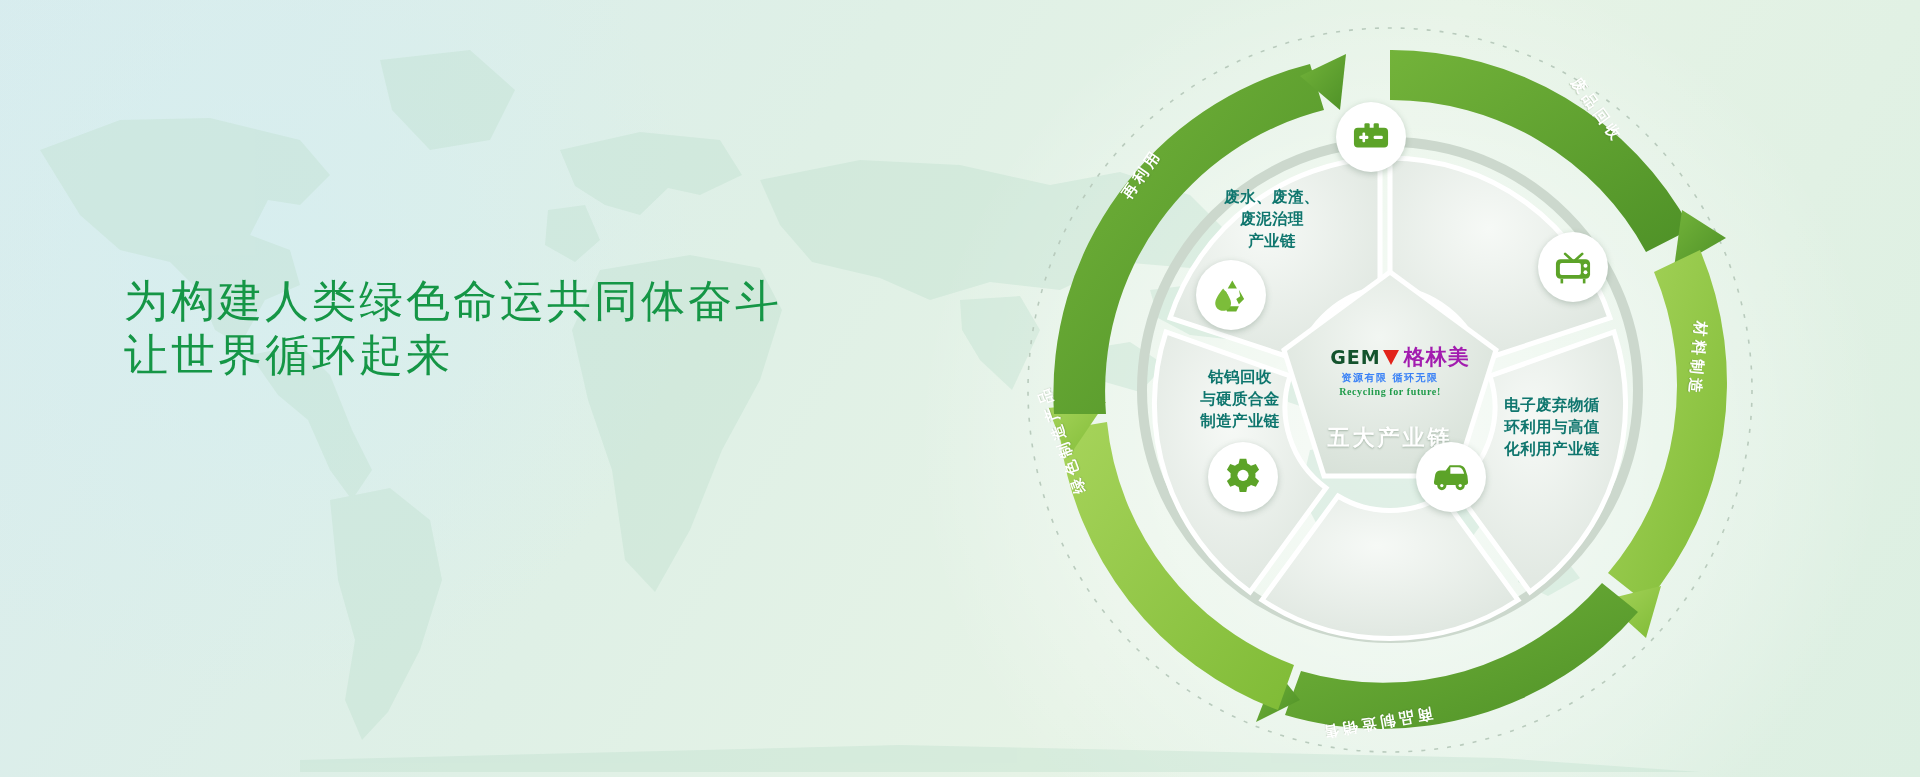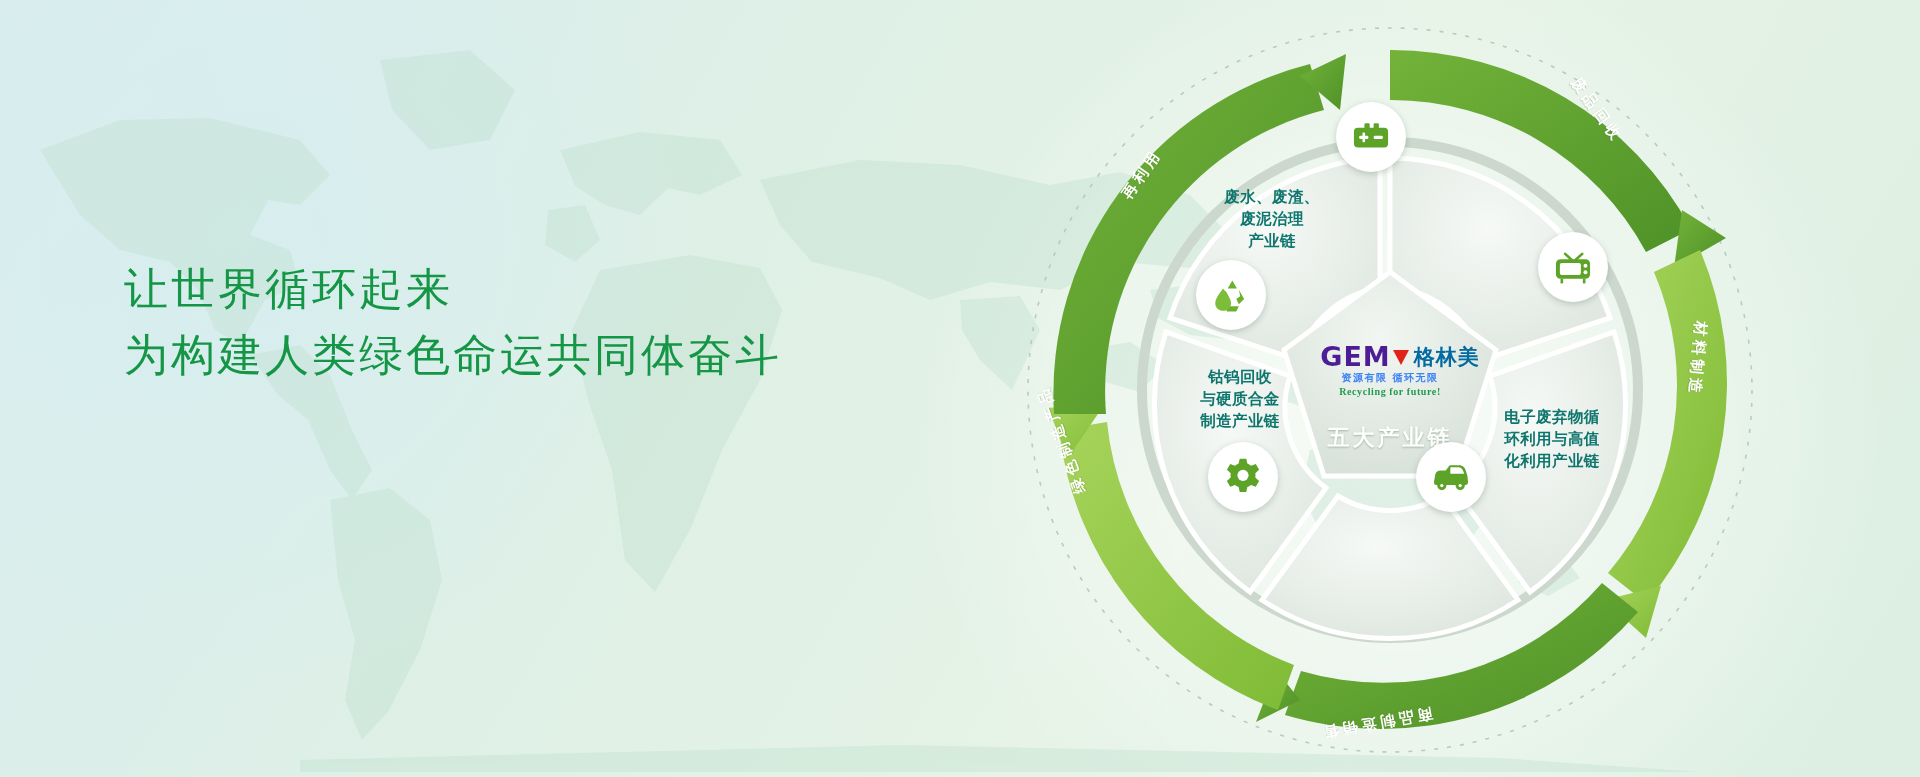--- a/index.html
+++ b/index.html
@@ -47,25 +47,25 @@
      letter-spacing:.4px;white-space:pre-line;}
 
   
   .rlabel{position:absolute;color:#ffffff;font-size:15px;letter-spacing:4px;font-weight:600;
       font-family:"DejaVu Sans","Liberation Sans",sans-serif;white-space:nowrap;
       text-shadow:0 1px 1px rgba(60,90,40,.25);}
 
   
   .corelogo{position:absolute;left:285px;top:335px;width:190px;text-align:center;}
   .logorow{display:flex;align-items:center;justify-content:center;gap:5px;}
-  .gem{font-size:27px;font-weight:700;letter-spacing:1px;color:#4c1d95;
+  .gem{font-size:19px;font-weight:700;letter-spacing:1px;color:#14532d;
        font-family:"DejaVu Sans","Liberation Sans",sans-serif;line-height:24px;margin-left:20px;}
   .tri{width:0;height:0;border-left:8px solid transparent;border-right:8px solid transparent;
        border-top:15px solid #e2231a;margin-left:-3px;}
-  .cname{font-size:21px;font-weight:700;color:#0369a1;letter-spacing:1px;
+  .cname{font-size:21px;font-weight:700;color:#a21caf;letter-spacing:1px;
          font-family:"DejaVu Sans","Liberation Sans",sans-serif;line-height:24px;}
   .slogan{font-size:10px;color:#3b82f6;letter-spacing:1.5px;margin-top:2px;
           font-family:"DejaVu Sans","Liberation Sans",sans-serif;font-weight:600;}
   .slogan-en{font-size:10px;color:#1f9b4a;letter-spacing:.6px;margin-top:1px;
           font-family:"Liberation Serif","DejaVu Serif",serif;font-weight:700;}
   .corewords{margin-top:26px;font-size:22px;font-weight:700;color:#ffffff;letter-spacing:3px;
           font-family:"DejaVu Sans","Liberation Sans",sans-serif;
           text-shadow:0 1px 2px rgba(90,120,95,.45);}
 </style>
 </head>
@@ -105,22 +105,22 @@
         <path d="M1520 560 L1560 552 L1580 578 L1548 596 L1518 582 Z"></path>
 
         <path d="M1255 225 L1285 215 L1300 245 L1278 272 L1258 250 Z"></path>
 
         <path d="M300 760 L900 745 L1500 758 L1700 772 L300 772 Z"></path>
       </g>
     </svg>
   </div>
 
   <div class="headline">
+    <div class="ln ln2">为构建人类绿色命运共同体奋斗</div>
     <div class="ln ln1">让世界循环起来</div>
-    <div class="ln ln2">为构建人类绿色命运共同体奋斗</div>
   </div>
 
   <div class="wheel">
 
     <svg viewBox="0 0 760 760">
       <defs>
         <linearGradient id="gDark" x1="0" y1="0" x2="1" y2="1">
           <stop offset="0%" stop-color="#73b33a"></stop>
             <stop offset="100%" stop-color="#4e9127"></stop>
         </linearGradient>
@@ -233,21 +233,21 @@
     <div class="bub" style="left:186px;top:250px;width:70px;height:70px;">
       <svg viewBox="0 0 64 64">
         <path d="M34 10 L41 22 L27 22 Z" fill="#6cb12e"></path>
         <path d="M44 24 L52 38 L44 46 L40 38 L46 34 Z" fill="#6cb12e"></path>
         <path d="M24 26 L28 34 L20 46 L13 37 L20 30 Z" fill="#6cb12e"></path>
         <path d="M22 49 L44 49 L40 57 L26 57 Z" fill="#6cb12e"></path>
         <path d="M20 22 C20 22 8 36 8 44 C8 51 13 56 20 56 C27 56 32 51 32 44 C32 36 20 22 20 22 Z" fill="#7cbd3a"></path>
       </svg>
     </div>
 
-    <div class="plabel" style="left:452px;top:396px;width:180px;">电子废弃物循
+    <div class="plabel" style="left:452px;top:384px;width:180px;">电子废弃物循
 环利用与高值
 化利用产业链</div>
     <div class="plabel" style="left:140px;top:356px;width:180px;">钴钨回收
 与硬质合金
 制造产业链</div>
     <div class="plabel" style="left:172px;top:176px;width:180px;">废水、废渣、
 废泥治理
 产业链</div>
 
     <div class="rlabel" style="left:572px;top:64px;transform:rotate(54deg);transform-origin:left top;">废品回收</div>

